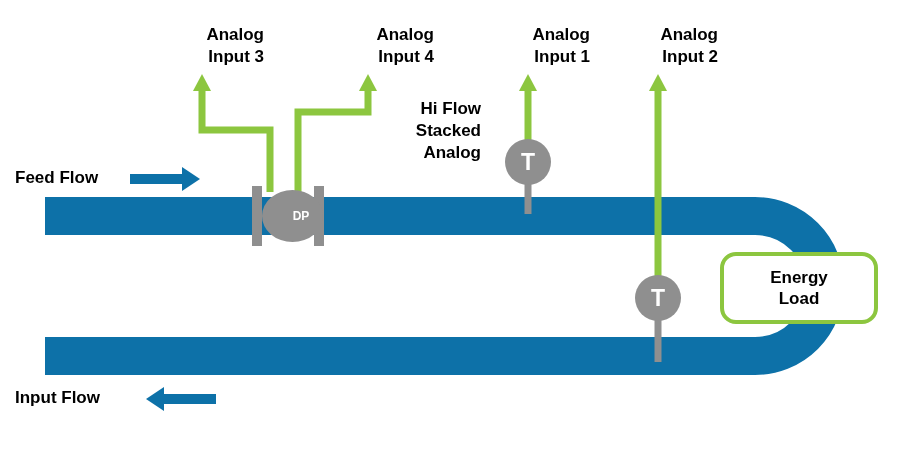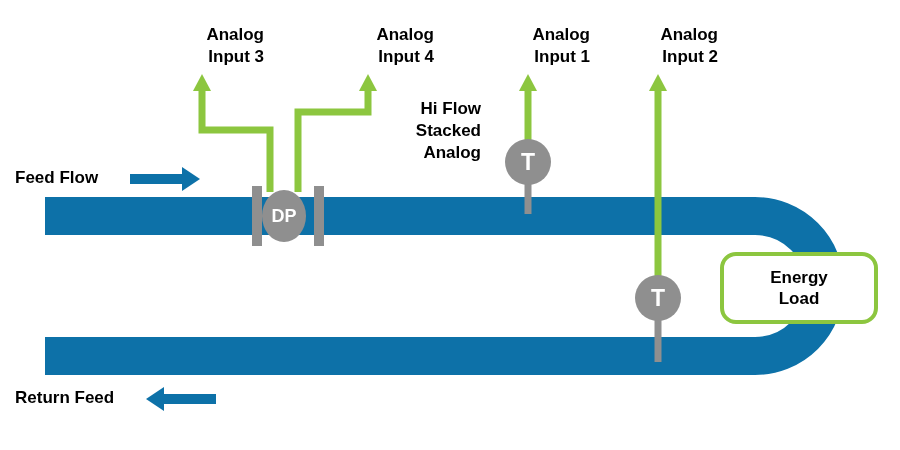--- a/index.html
+++ b/index.html
@@ -1,21 +1,21 @@
 <!DOCTYPE html>
 <html style="--pipe: #0d71a8; --signal-green: #8cc63f; --sensor-gray: #8f8f8f; --text: #000000;"><head>
 <meta charset="utf-8">
 <style>
   html,body{margin:0;padding:0;background:#fff;font-family:"Liberation Sans",sans-serif;}
   .stage{position:relative;width:900px;height:450px;background:#ffffff;overflow:hidden;}
   .stage > svg{position:absolute;left:0;top:0;}
   .label{position:absolute;font-weight:700;color:var(--text,#000);font-size:17px;line-height:22px;white-space:pre-line;text-align:right;}
   .label.row{white-space:nowrap;text-align:center;}
   .sensor{position:absolute;border-radius:50%;background:var(--sensor-gray,#8f8f8f);color:#fff;font-weight:700;display:flex;align-items:center;justify-content:center;}
-  .sensor.dp{left:262px;top:190px;width:44px;height:52px;font-size:18px;}
+  .sensor.dp{left:262px;top:190px;width:44px;height:52px;font-size:12px;padding-left:17px;}
   .sensor.t1{left:505px;top:139px;width:46px;height:46px;font-size:23px;}
   .sensor.t2{left:635px;top:275px;width:46px;height:46px;font-size:23px;}
   .energy{position:absolute;left:720px;top:252px;width:150px;height:64px;border:4px solid var(--signal-green,#8cc63f);
           border-radius:16px;background:#fff;display:flex;align-items:center;justify-content:center;
           font-weight:700;font-size:17px;line-height:21px;white-space:pre-line;text-align:center;color:var(--text,#000);}
   .pipe{fill:none;stroke:var(--pipe,#0d71a8);stroke-width:38;}
   .stem{stroke:var(--sensor-gray,#8f8f8f);stroke-width:7;}
   .signal{fill:none;stroke:var(--signal-green,#8cc63f);stroke-width:7;}
   .head{fill:var(--signal-green,#8cc63f);}
   .flange{fill:var(--sensor-gray,#8f8f8f);}
@@ -75,14 +75,14 @@
   <div class="label" style="left:310px;top:24px;width:124px;">Analog
 Input 4</div>
   <div class="label" style="left:466px;top:24px;width:124px;">Analog
 Input 1</div>
   <div class="label" style="left:594px;top:24px;width:124px;">Analog
 Input 2</div>
   <div class="label" style="left:375px;top:98px;width:106px;">Hi Flow
 Stacked
 Analog</div>
   <div class="label row" style="left:15px;top:167px;">Feed Flow</div>
-  <div class="label row" style="left:15px;top:387px;">Return Feed</div>
+  <div class="label row" style="left:15px;top:387px;">Input Flow</div>
 </div>
 
 </body></html>

